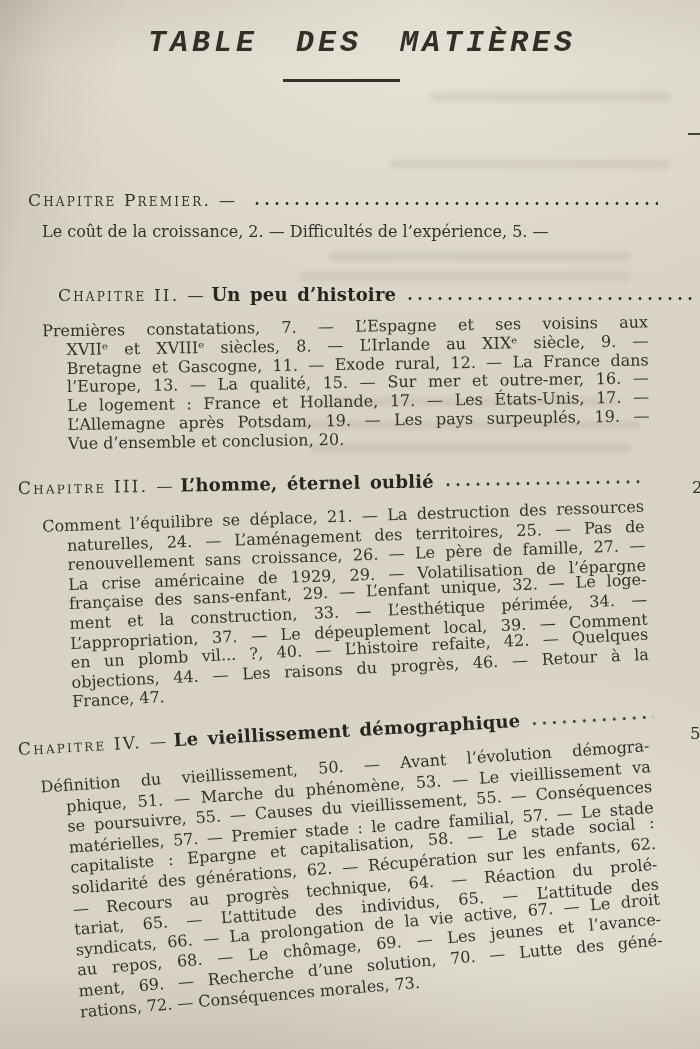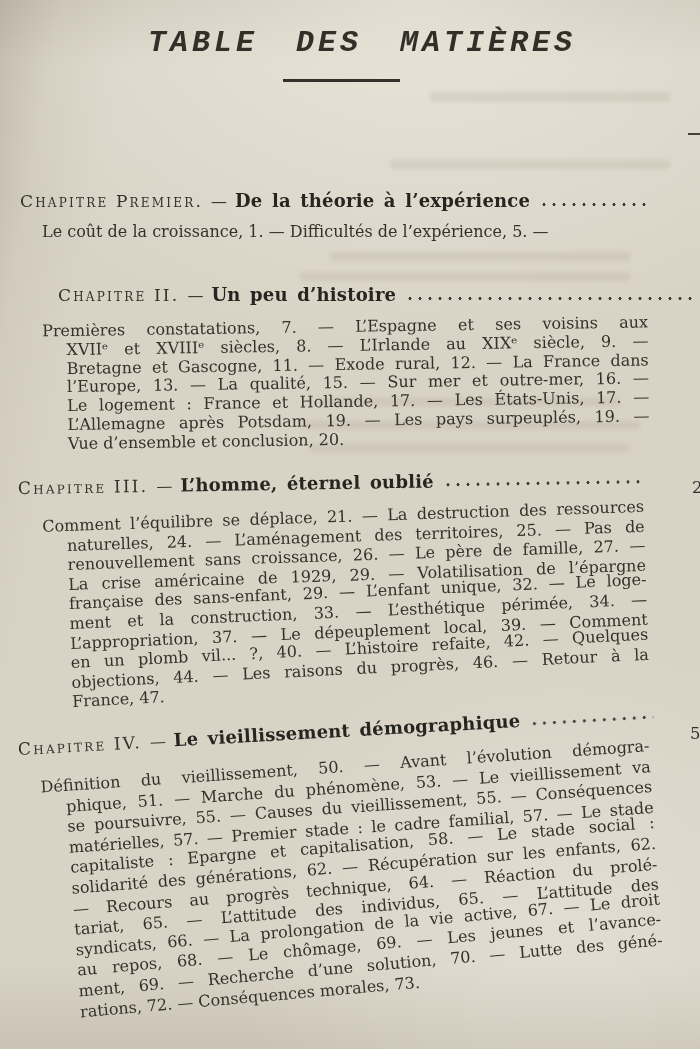--- a/index.html
+++ b/index.html
@@ -58,21 +58,21 @@
     letter-spacing:0.2px; word-spacing:3px;
     color:#262520;
   }
   .leader {
     flex:1; height:5px;
     align-self:flex-end; margin-bottom:4px; margin-left:12px;
     background-image:radial-gradient(circle at 2px 2.5px, #3c3a33 1.25px, rgba(0,0,0,0) 1.8px);
     background-size:10px 5px; background-repeat:repeat-x;
   }
   #row-avant  { top:144px; left:23px;  width:664px; }
-  #row-ch1    { top:190px; left:20px;  width:630px;text-align:right; }
+  #row-ch1    { top:190px; left:28px;  width:630px;text-align:right; }
   #row-ch2    { top:284px; left:18px;  width:634px;margin-left:40px; }
   #row-ch3    { top:477px; left:18px;  width:622px; transform:rotate(-0.9deg); }
   #row-ch4    { top:738px; left:18px;  width:636px; transform:rotate(-3.2deg); }
 
   .pagenum {
     position:absolute; font-size:16.5px; color:#34322b;
   }
   #pagenum-ch3 { top:478px; left:692px; }
   #pagenum-ch4 { top:724px; left:690px; }
 
@@ -122,25 +122,24 @@
   <div class="ghost" style="top:252px; left:330px; width:300px; height:9px;"></div>
   <div class="ghost" style="top:272px; left:300px; width:330px; height:9px;"></div>
   <div class="ghost" style="top:398px; left:320px; width:300px; height:8px;"></div>
   <div class="ghost" style="top:421px; left:300px; width:340px; height:8px;"></div>
   <div class="ghost" style="top:444px; left:310px; width:320px; height:8px;"></div>
 
 
   <div class="toc-row" id="row-ch1">
     <span class="sc">Chapitre Premier.</span>
     <span class="dash">—</span>
-    <span class="btitle">De la théorie à l’expérience</span>
     <span class="leader"></span>
   </div>
   <div class="body" id="body-ch1">
-      <div class="line first-line">Le coût de la croissance, 1. — Difficultés de l’expérience, 5. —</div>
+      <div class="line first-line">Le coût de la croissance, 2. — Difficultés de l’expérience, 5. —</div>
     </div>
 
   <div class="toc-row" id="row-ch2">
     <span class="sc">Chapitre II.</span>
     <span class="dash">—</span>
     <span class="btitle">Un peu d’histoire</span>
     <span class="leader"></span>
   </div>
   <div class="body" id="body-ch2">
       <div class="line first-line">Premières constatations, 7. — L’Espagne et ses voisins aux</div>

